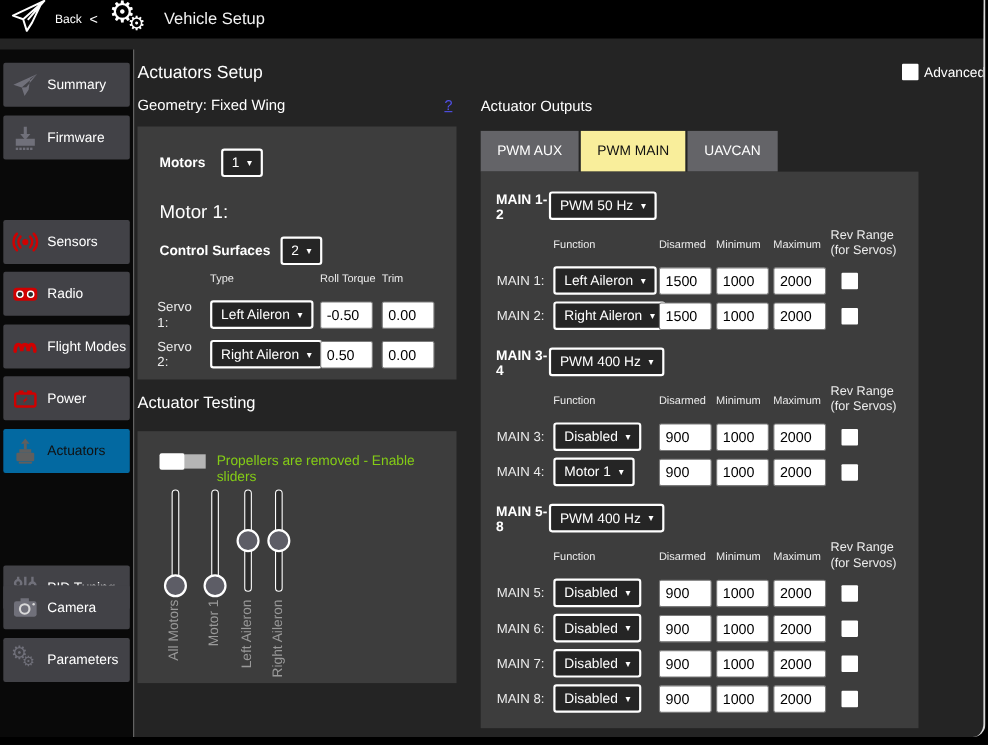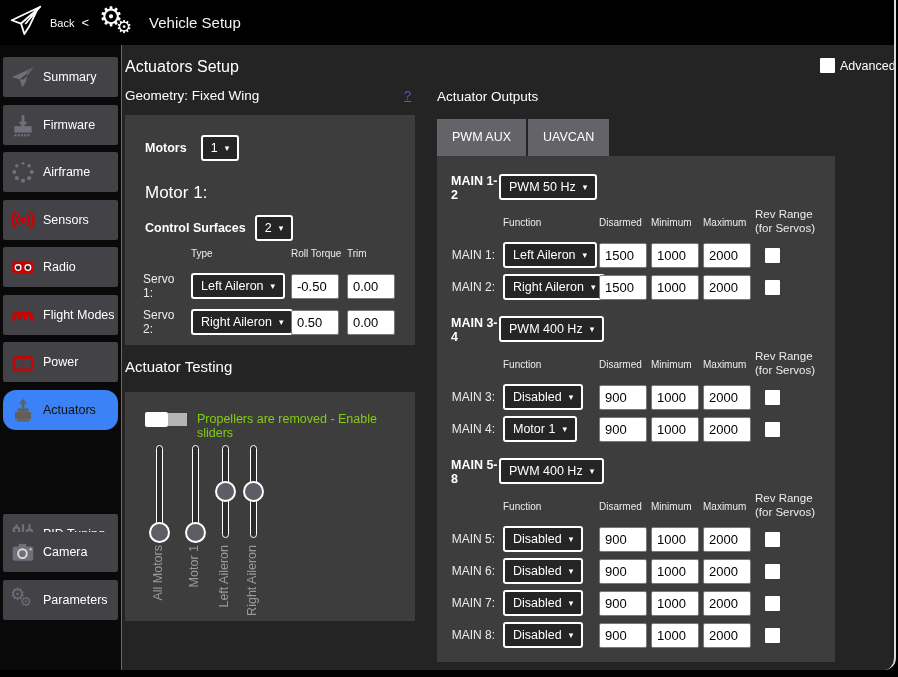--- a/index.html
+++ b/index.html
@@ -3,21 +3,21 @@
 <meta charset="utf-8">
 <style>
   * { margin:0; padding:0; box-sizing:border-box; }
   html,body { width:898px; height:677px; background:#000; overflow:hidden;
               font-family:"Liberation Sans", sans-serif; }
   .app { position:absolute; left:0; top:0; width:896px; height:670px;
          background:#242424; border-right:2px solid #d9d9d9;
          border-radius:0 0 12px 0; overflow:hidden; }
 
   
-  .topbar { position:absolute; left:0; top:0; width:100%; height:45px; background:#000;
+  .topbar { position:absolute; left:0; top:0; width:100%; height:35px; background:#000;
             display:flex; align-items:center; }
   .topbar .plane { margin-left:8px; }
   .back-label { color:#fff; font-size:11px; margin-left:6px; }
   .back-chevron { color:#fff; font-size:13px; margin-left:7px; }
   .gears { margin-left:10px; width:42px; position:relative; height:45px; }
   .gear-big { position:absolute; left:0; top:1px; font-size:27px; color:#fff;
               font-family:"DejaVu Sans", sans-serif; }
   .gear-small { position:absolute; left:17px; top:16px; font-size:18px; color:#fff;
                 font-family:"DejaVu Sans", sans-serif; }
   .win-title { color:#f2f2f2; font-size:15px; margin-left:8px; }
@@ -25,21 +25,21 @@
   
   .advanced { position:absolute; left:820px; top:58px; display:flex; align-items:center; }
   .cb { width:15px; height:15px; background:#fff; border-radius:1px; }
   .advanced .lbl { color:#fff; font-size:12.5px; margin-left:5px; }
 
   
   .side-bg { position:absolute; left:0; top:45px; width:121px; height:625px; background:#090909; }
   .divider { position:absolute; left:121px; top:45px; width:1px; height:625px; background:#6a6a6a; }
   .side-item { position:absolute; left:3px; width:115px; height:40px; background:#424247;
                border-radius:2px; display:flex; align-items:center; cursor:default; }
-  .side-item.selected { background:#3b82f6;border-radius:13px; }
+  .side-item.selected { background:#0369a1; }
   .side-icon { width:40px; display:flex; justify-content:center; align-items:center; }
   .side-label { font-size:12.5px; color:#fff; }
   .side-item.selected .side-label { color:#111; }
   .gear-glyphs { font-family:"DejaVu Sans", sans-serif; color:#70707a; position:relative; width:26px; height:26px; }
   .gear-glyphs .g1 { position:absolute; left:0; top:-3px; font-size:17px; }
   .gear-glyphs .g2 { position:absolute; left:10px; top:7px; font-size:13px; }
 
   
   .h1 { position:absolute; color:#fff; font-size:16px; }
   .h2 { position:absolute; color:#fff; font-size:13.5px; }
@@ -141,35 +141,20 @@
             <rect x="7" y="20.5" width="2" height="2"></rect>
             <rect x="10" y="20.5" width="2" height="2"></rect>
             <rect x="13" y="20.5" width="2" height="2"></rect>
             <rect x="16" y="20.5" width="2" height="2"></rect>
           </g>
         </svg>
     </span>
     <span class="side-label">Firmware</span>
   </div>
 
-  <div class="side-item" style="top:152px">
-    <span class="side-icon">
-      <svg width="26" height="26" viewBox="0 0 24 24" fill="#70707a">
-          <circle cx="20" cy="12" r="1.9"></circle>
-          <circle cx="17.7" cy="17.7" r="1.9"></circle>
-          <circle cx="12" cy="20" r="1.9"></circle>
-          <circle cx="6.3" cy="17.7" r="1.9"></circle>
-          <circle cx="4" cy="12" r="1.9"></circle>
-          <circle cx="6.3" cy="6.3" r="1.6"></circle>
-          <circle cx="12" cy="4" r="1.3"></circle>
-          <circle cx="17.7" cy="6.3" r="1.6"></circle>
-        </svg>
-    </span>
-    <span class="side-label">Airframe</span>
-  </div>
 
   <div class="side-item" style="top:200px">
     <span class="side-icon">
       <svg width="26" height="26" viewBox="0 0 24 24">
           <circle cx="12" cy="12" r="2.6" fill="#d00000"></circle>
           <g fill="none" stroke="#d00000" stroke-width="2" stroke-linecap="round">
             <path d="M8 7.5 a6.5 6.5 0 0 0 0 9"></path>
             <path d="M16 7.5 a6.5 6.5 0 0 1 0 9"></path>
             <path d="M5 5 a10 10 0 0 0 0 14"></path>
             <path d="M19 5 a10 10 0 0 1 0 14"></path>
@@ -331,20 +316,21 @@
     <div class="slider-label" style="left:26px">All Motors</div>
     <div class="slider-label" style="left:62px">Motor 1</div>
     <div class="slider-label" style="left:92px">Left Aileron</div>
     <div class="slider-label" style="left:120px">Right Aileron</div>
   </div>
 
   <div class="h2" style="left:437px; top:89px;">Actuator Outputs</div>
 
   <div class="tabs">
     <div class="tab">PWM AUX</div>
+    <div class="tab selected">PWM MAIN</div>
     <div class="tab">UAVCAN</div>
   </div>
 
   <div class="panel op-panel">
 
     <div class="op-group-row" style="margin-top:18px">
       <span class="blabel glabel">MAIN 1-2</span>
       <div class="dropdown">
         <span>PWM 50 Hz</span>
         <span class="dd-caret">▾</span>

